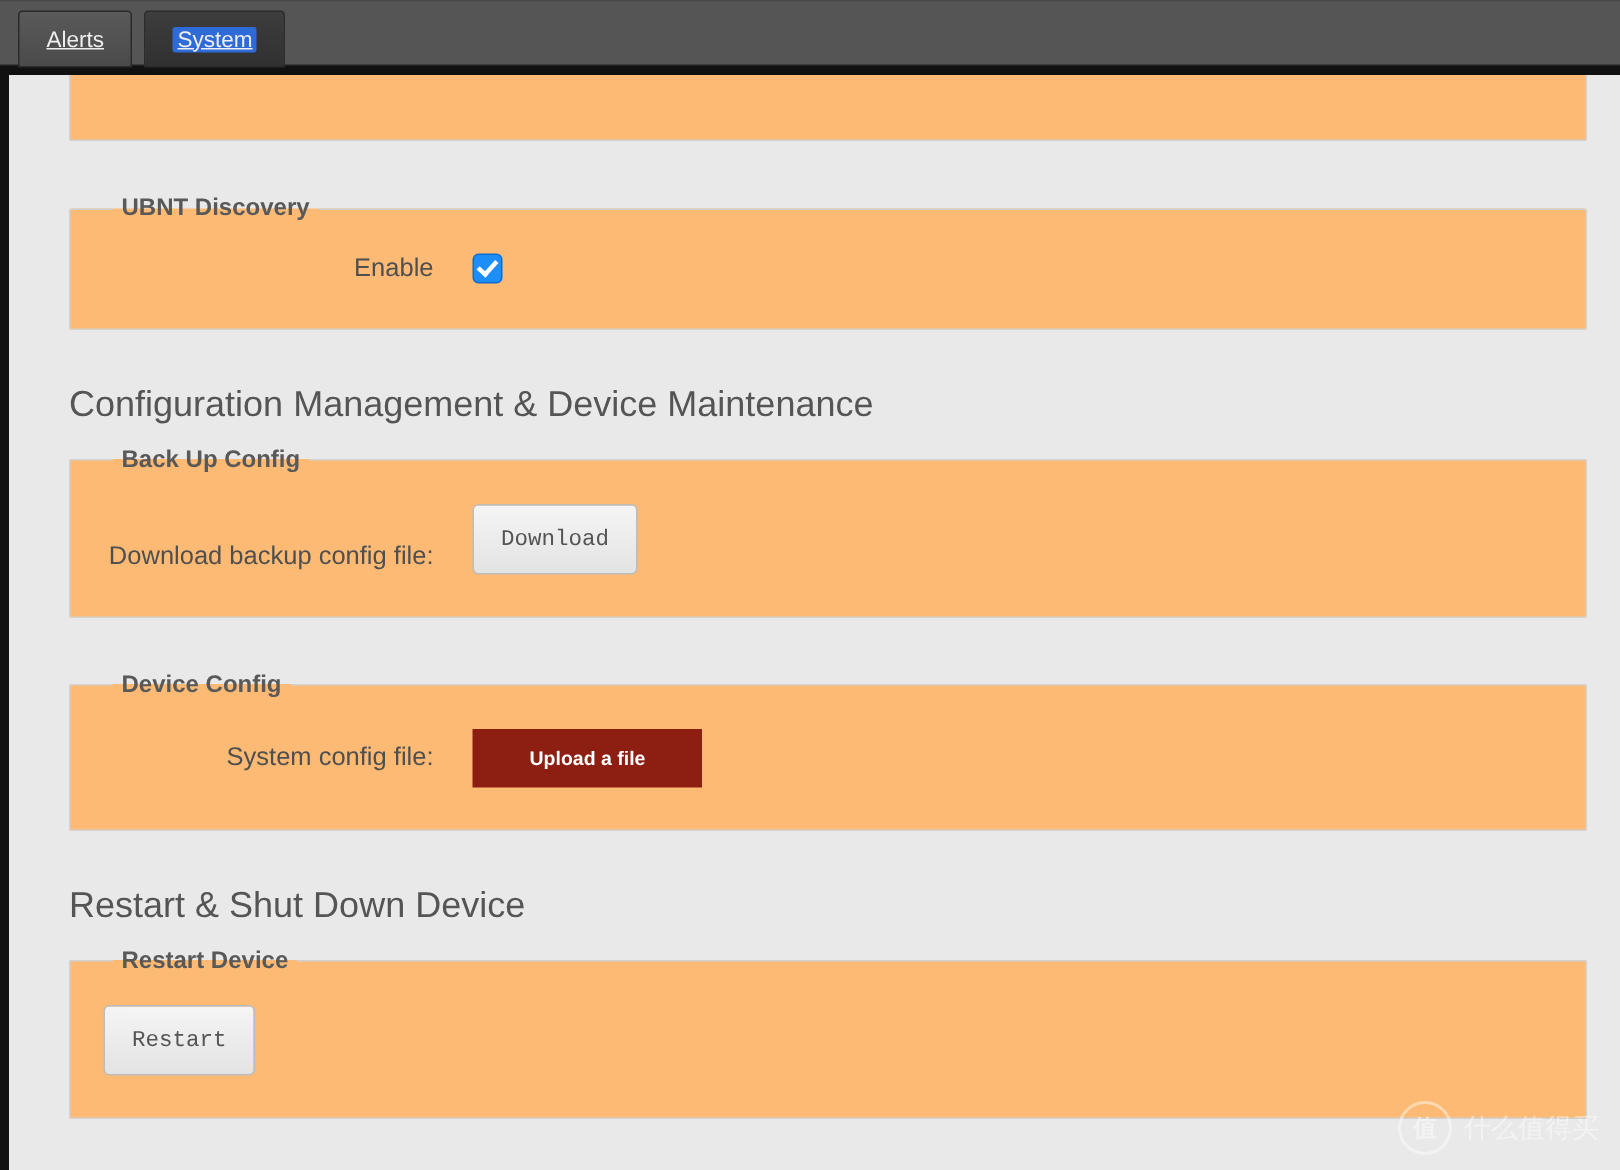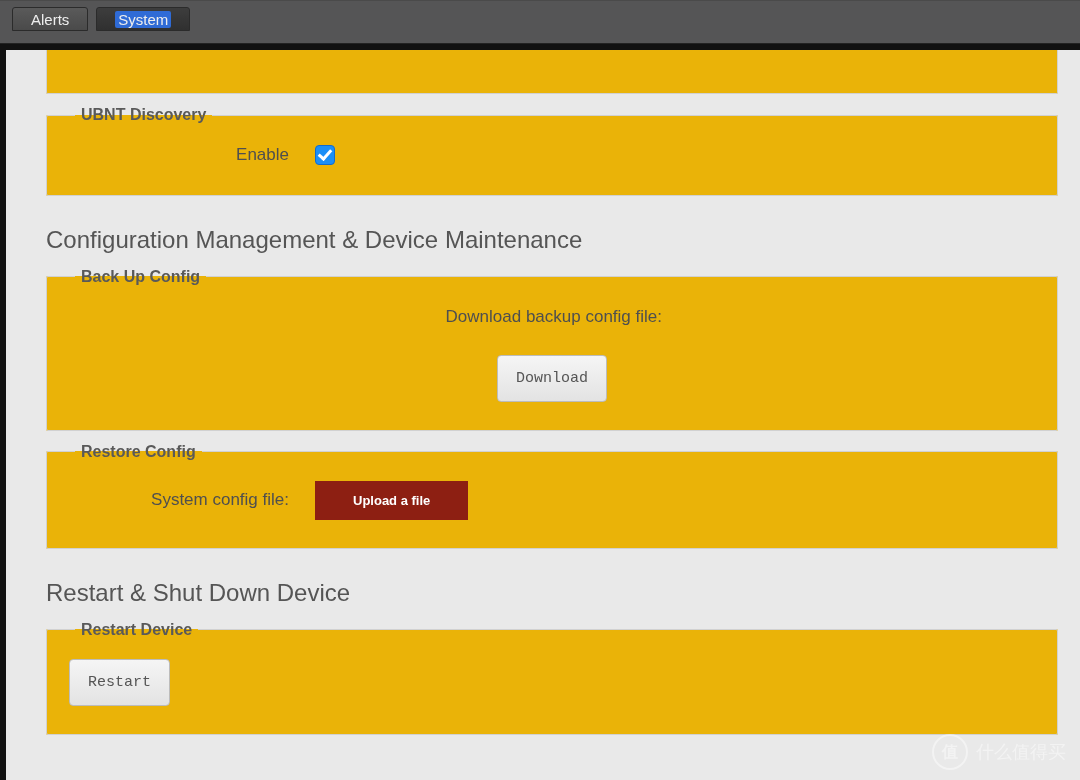--- a/index.html
+++ b/index.html
@@ -12,30 +12,31 @@
     border-top: 1px solid #4a4a4a;
     border-bottom: 1px solid #222;
     height: 44px;
     display: flex;
     align-items: stretch;
     padding-left: 12px;
     gap: 8px;
   }
   .tab {
     margin-top: 6px;
-    height: 24px;
+    height: 38px;
     padding: 0 18px;
     display: flex;
     align-items: center;
     color: #eee;
     font-size: 15px;
     border: 1px solid #2b2b2b;
     border-radius: 3px 3px 0 0;
     background: linear-gradient(#5a5a5a, #4a4a4a);
     cursor: pointer;
+    text-decoration: underline;
   }
   .tab.active {
     background: linear-gradient(#3d3d3d, #303030);
   }
   .tab.active span.hl {
     background: #2f6bd6;
     padding: 0 3px;
     border-radius: 2px;
     text-align: right;
   }
@@ -47,23 +48,23 @@
     margin: 0;
     height: calc(780px - 44px - 6px);
     border-left: 6px solid #111;
     overflow-y: auto;
     padding: 0 22px 30px 40px;
   }
 
   fieldset.group {
     border: 1px solid #d1d1d1;
     border-radius: 2px;
-    margin-bottom: 12px;
+    margin-bottom: 36px;
     padding: 14px 22px 28px 22px;
-    background: #eab308;
+    background: #fdba74;
   }
   fieldset.group.topcut {
     border-top: none;
     border-radius: 0 0 2px 2px;
     margin-top: 0;
     height: 44px;
     padding: 0;
   }
   legend {
     font-weight: 700;
@@ -72,21 +73,21 @@
     padding: 0 6px;
     margin-left: 6px;
   }
 
   .row {
     display: flex;
     align-items: center;
     gap: 26px;
     margin-top: 6px;
   }
-  .row.wrap { align-items: center; flex-direction: column; }
+  .row.wrap { align-items: flex-end; }
   .label-col {
     width: 220px;
     text-align: right;
     color: #4f4f4f;
     font-size: 17px;
     line-height: 1.35;
   }
 
   h2.section {
     font-size: 24px;
@@ -186,21 +187,21 @@
 
   <fieldset class="group">
     <legend>Back Up Config</legend>
     <div class="row wrap">
       <div class="label-col">Download backup config file:</div>
       <button class="gray">Download</button>
     </div>
   </fieldset>
 
   <fieldset class="group">
-    <legend>Restore Config</legend>
+    <legend>Device Config</legend>
     <div class="row">
       <div class="label-col">System config file:</div>
       <button class="red">Upload a file</button>
     </div>
   </fieldset>
 
   <h2 class="section">Restart &amp; Shut Down Device</h2>
 
   <fieldset class="group">
     <legend>Restart Device</legend>

